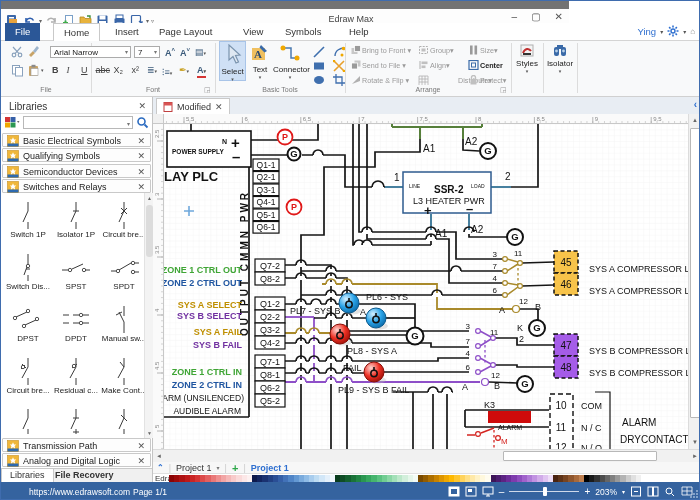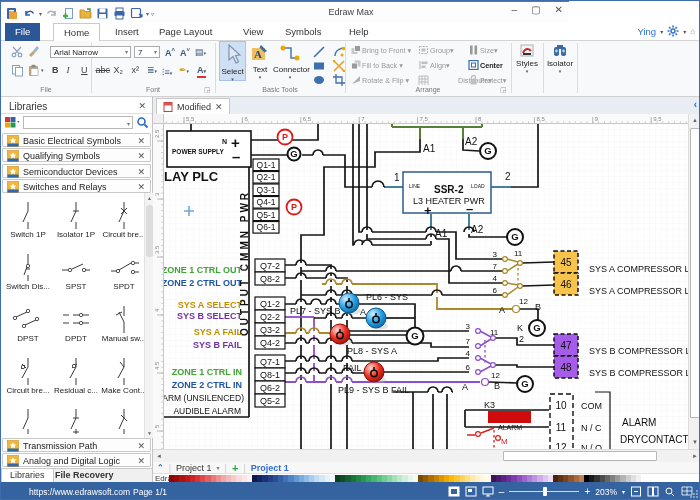--- a/index.html
+++ b/index.html
@@ -1,20 +1,20 @@
 <!DOCTYPE html>
 <html><head>
 <meta charset="utf-8">
 <style>
   * { margin:0; padding:0; box-sizing:border-box; }
   html,body { width:700px; height:500px; overflow:hidden; }
   body { font-family:"Liberation Sans", sans-serif; font-size:9px; color:#333; background:#fff; position:relative; border:1px solid #3f6cae; }
   .abs { position:absolute; }
   
-  #titlebar { left:0; top:0; width:568px; height:22px; background:#fdfdfd; border-top:1px solid #737373; }
+  #titlebar { left:0; top:0; width:568px; height:22px; background:#fdfdfd; border-top:8px solid #737373; }
   #qat { left:4px; top:3px; height:17px; display:flex; align-items:center; gap:2px; }
   .qbtn { width:15px; height:15px; display:flex; align-items:center; justify-content:center; }
   .qcaret { font-size:6px; color:#666; }
   #win-title { left:0; top:5px; width:700px; text-align:center; font-size:9px; color:#444; }
   #winbtns { right:6px; top:2px; display:flex; gap:14px; color:#555; font-size:10px; }
   #winbtns span { cursor:default; }
   
   #tabrow { left:0; top:22px; width:700px; height:18px; background:#fff; border-bottom:1px solid #d4d4d4; }
   .rtab { position:absolute; top:0; height:18px; line-height:18px; padding:0 10px; font-size:9.5px; color:#333; }
   .rtab.file { background:#2b5797; color:#fff; left:4px; }
@@ -319,21 +319,21 @@
         <rect x="3.5" y="0.5" width="6" height="6" fill="#9a9a9a" stroke="#fff" stroke-width="0.8"></rect>
       </svg>
     </span>
     <div class="ribtxt" style="left: 361px; top: 5px;">Bring to Front ▾</div>
     <span class="abs" style="left: 350px; top: 19px;">
       <svg width="11" height="10" viewBox="0 0 11 10">
         <rect x="3.5" y="0.5" width="6" height="6" fill="#c8c8c8"></rect>
         <rect x="0.5" y="3" width="6" height="6" fill="#9a9a9a" stroke="#fff" stroke-width="0.8"></rect>
       </svg>
     </span>
-    <div class="ribtxt" style="left: 361px; top: 20px;">Fill to Back ▾</div>
+    <div class="ribtxt" style="left: 361px; top: 20px;">Send to File ▾</div>
     <span class="abs" style="left: 350px; top: 34px;">
       <svg width="11" height="10" viewBox="0 0 11 10">
         <path d="M1,9 L9,1 L9,6 Z" fill="#b0b0b0"></path>
       </svg>
     </span>
     <div class="ribtxt" style="left: 361px; top: 35px;">Rotate &amp; Flip ▾</div>
     <span class="abs" style="left: 417px; top: 4px;">
       <svg width="11" height="10" viewBox="0 0 11 10">
         <rect x="1.5" y="1.5" width="8" height="7" fill="none" stroke="#b0b0b0" stroke-dasharray="2,1.2"></rect>
         <rect x="3.5" y="3.5" width="4" height="3" fill="#c0c0c0"></rect>

